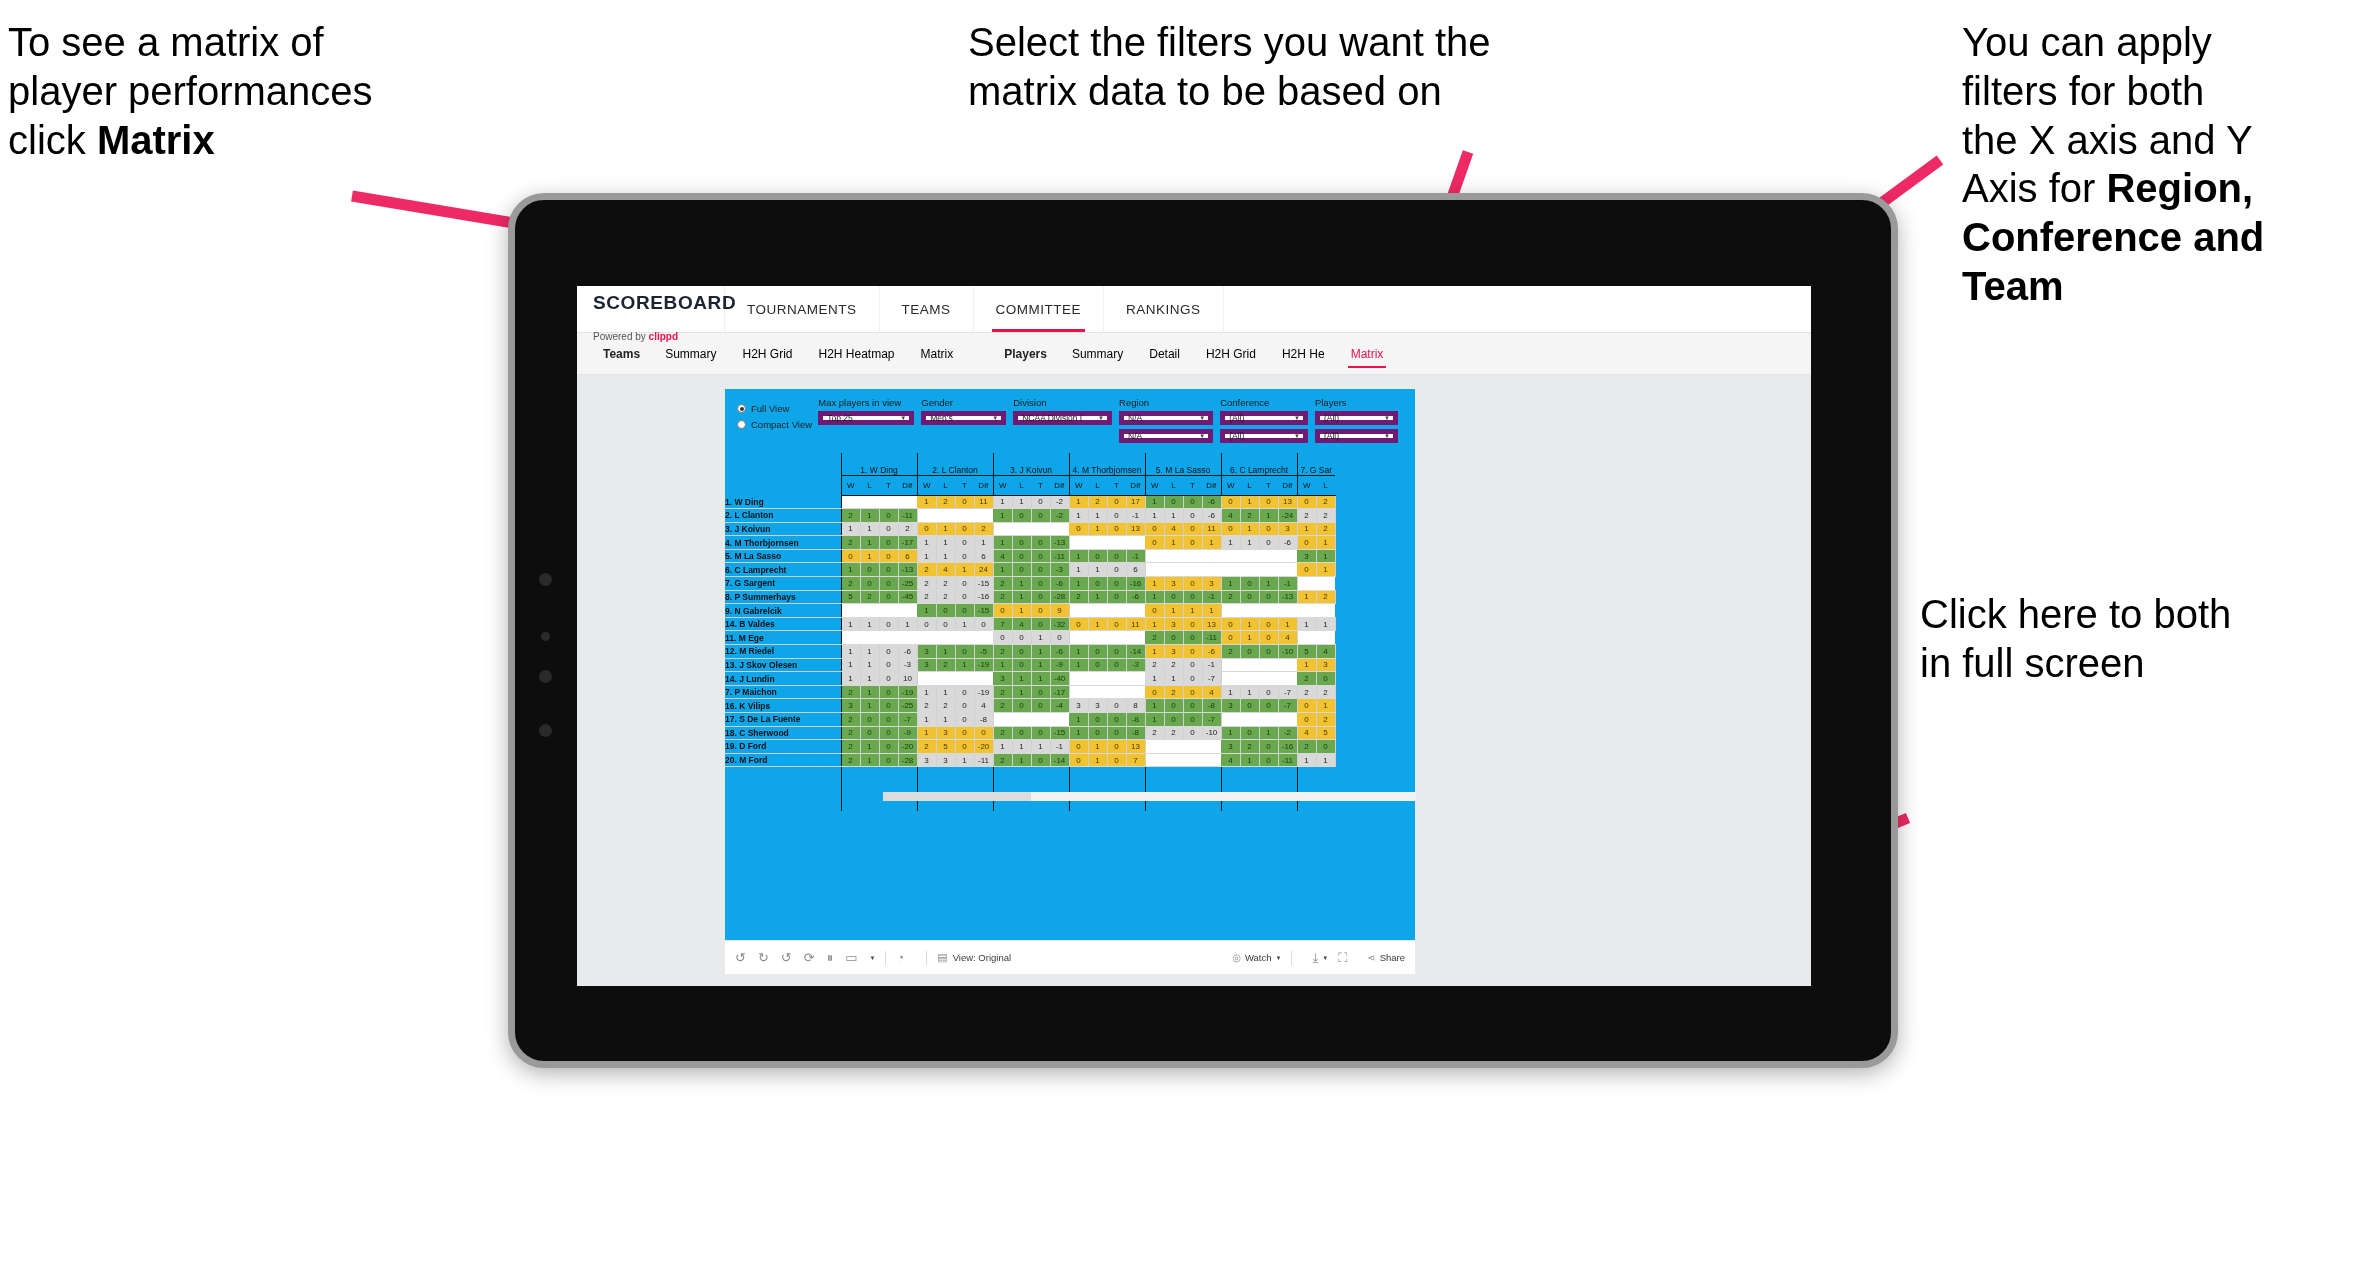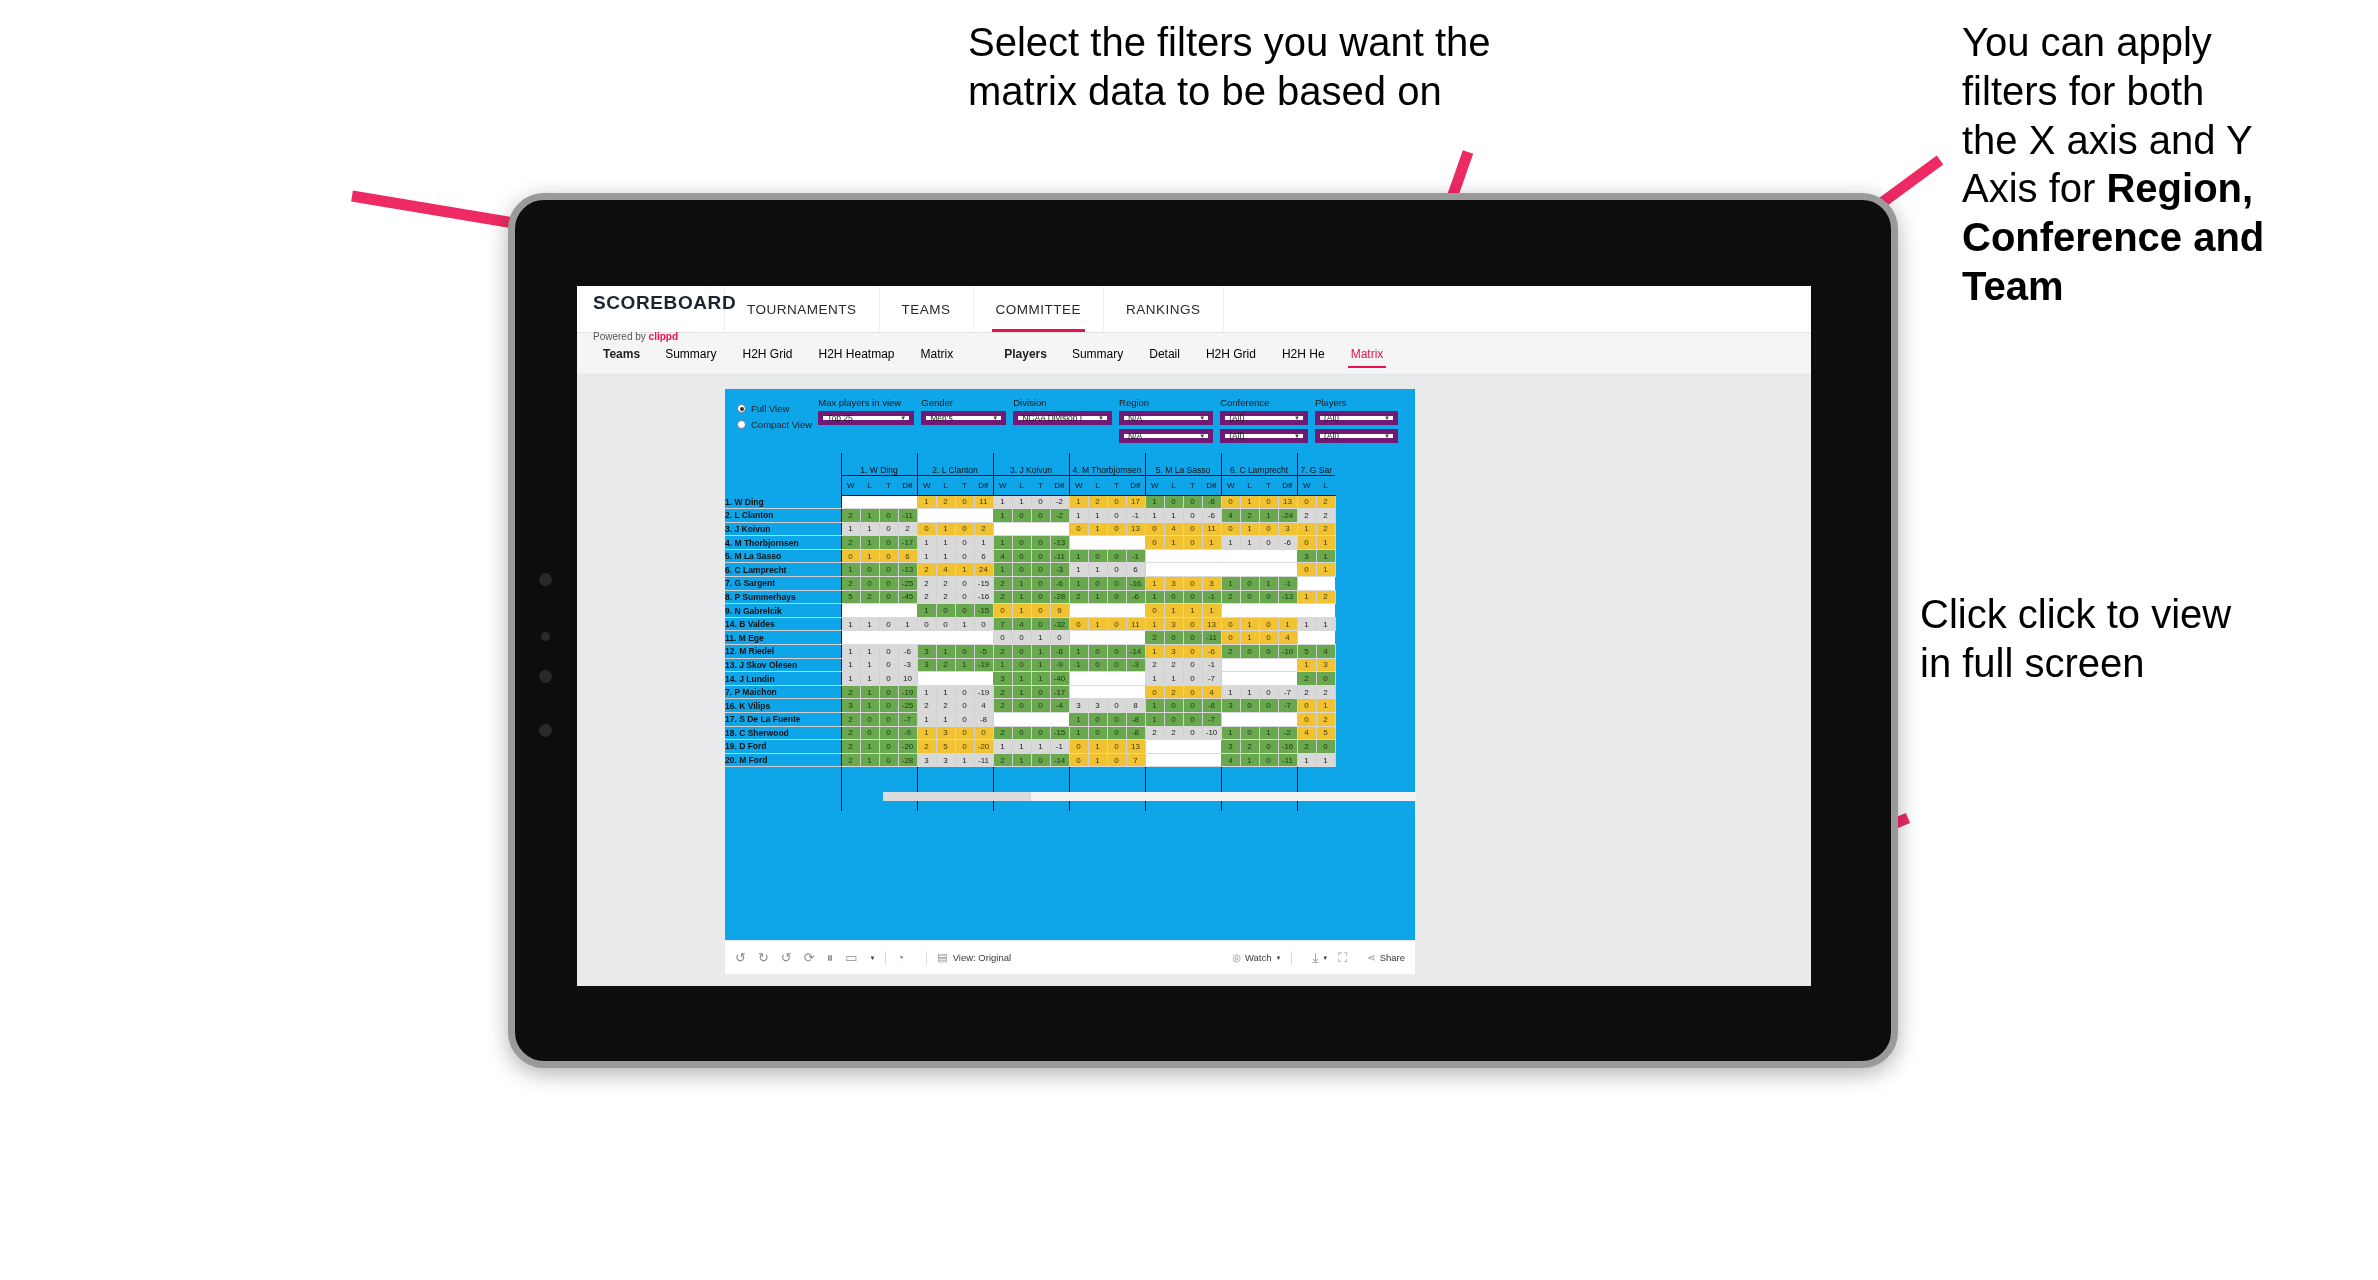--- a/index.html
+++ b/index.html
@@ -203,32 +203,35 @@
       </marker>
     </defs>
     <g stroke="#ee2a64" stroke-width="11" fill="none" marker-end="url(#ah)">
       <line x1="352" y1="196" x2="1288" y2="352"></line>
       <line x1="1468" y1="152" x2="1402" y2="340"></line>
       <line x1="1940" y1="160" x2="1600" y2="410"></line>
       <line x1="1908" y1="818" x2="1545" y2="968"></line>
     </g>
   </svg>
 
+  <div id="cal-left" class="callout"><span>To see a matrix of
+player performances
+click </span><b>Matrix</b></div>
 
   <div id="cal-mid" class="callout">Select the filters you want the
 matrix data to be based on</div>
 
   <div id="cal-right" class="callout"><span>You  can apply
 filters for both
 the X axis and Y
 Axis for </span><b>Region,
 Conference and
 Team</b></div>
 
-  <div id="cal-full" class="callout">Click click to view
+  <div id="cal-full" class="callout">Click here to both
 in full screen</div>
 
   <div id="tablet">
     <div id="tablet-outer">
       <div class="cam" id="cam1"></div>
       <div class="cam" id="cam2"></div>
       <div class="cam" id="cam3"></div>
       <div class="cam" id="cam4"></div>
 
       <div id="tablet-inner">

